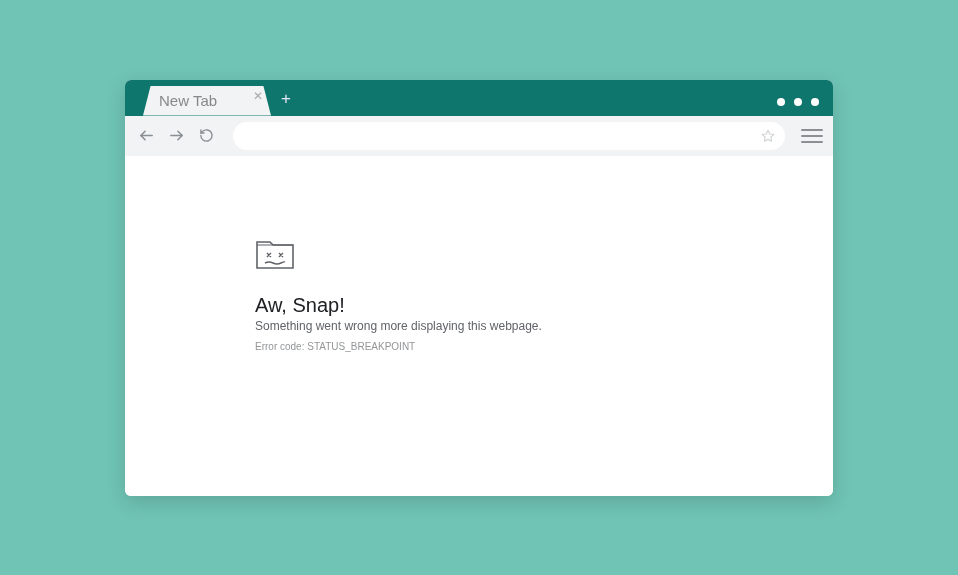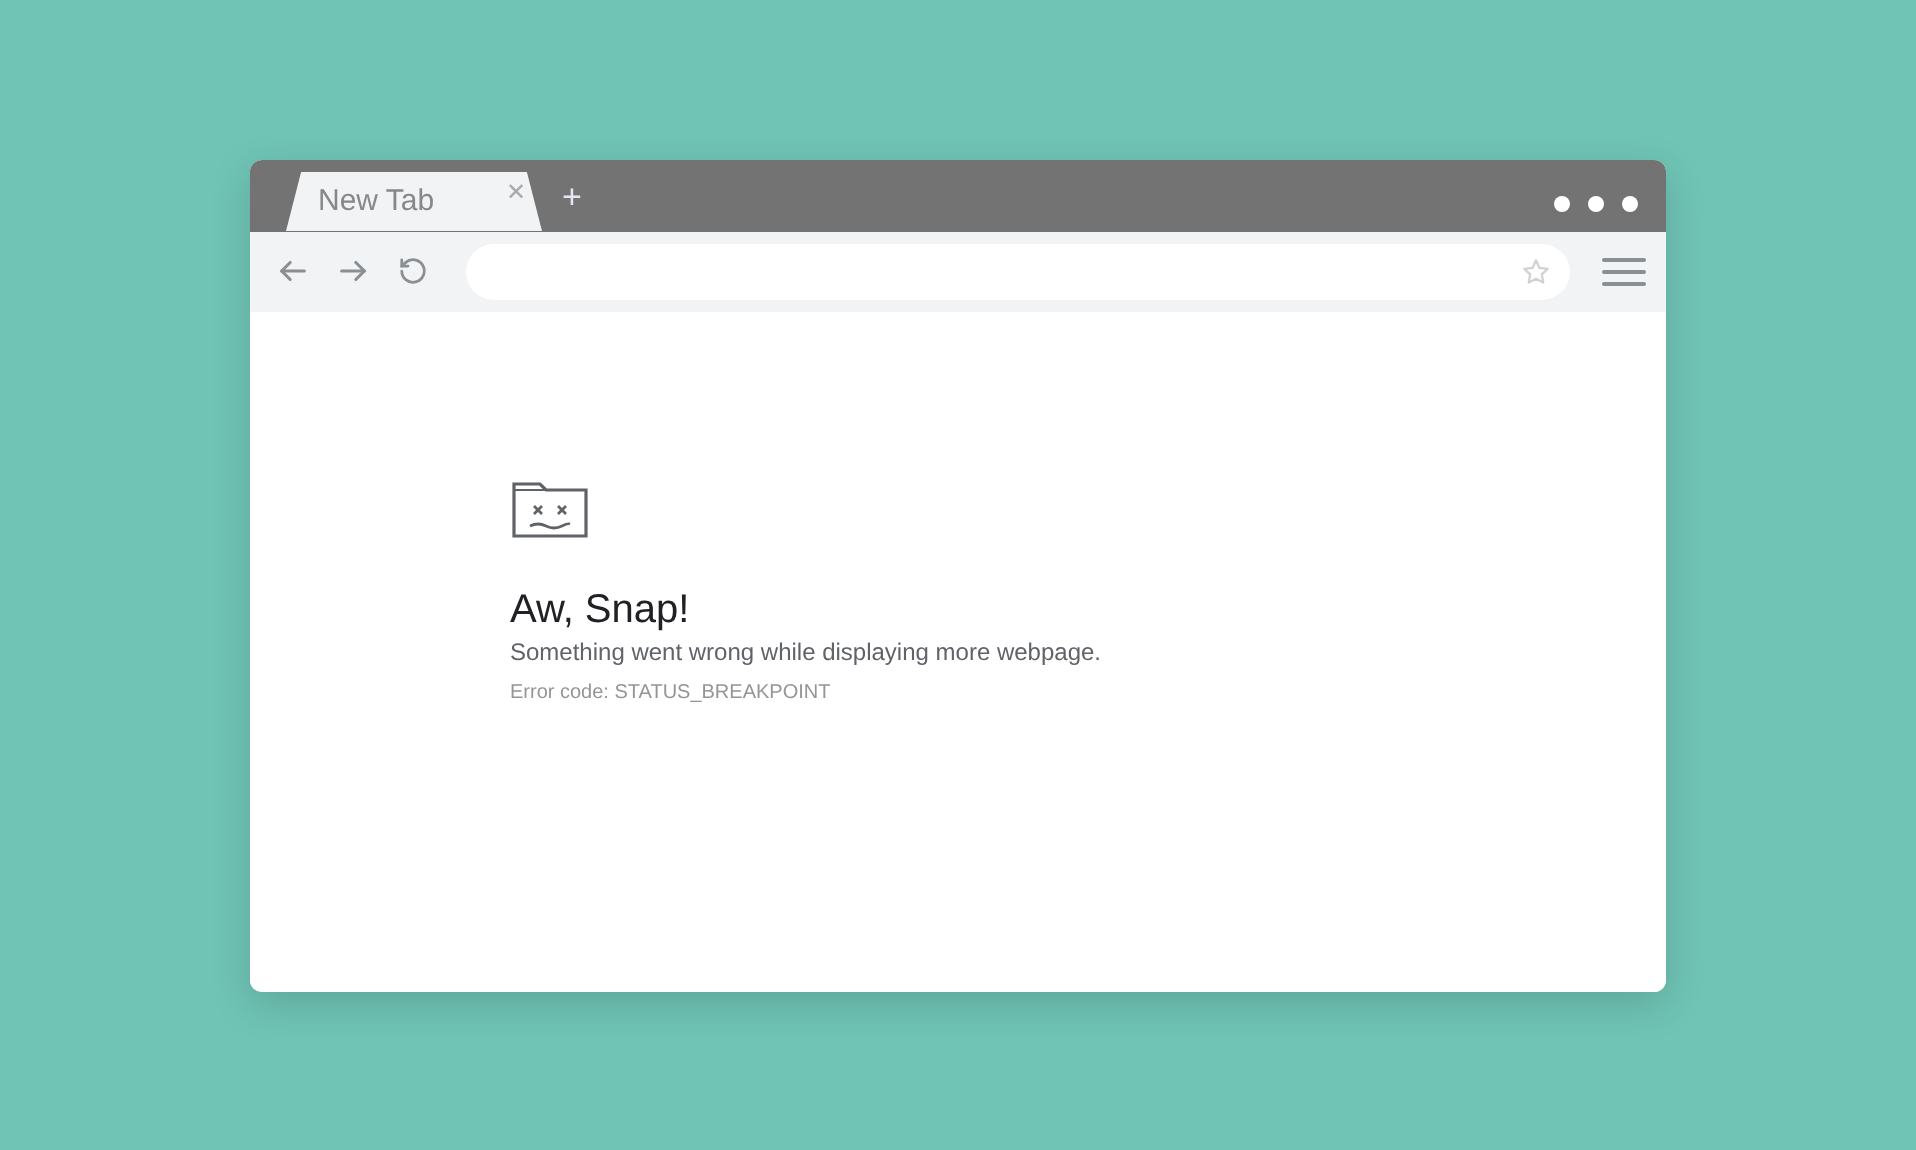--- a/index.html
+++ b/index.html
@@ -18,21 +18,21 @@
     }
     .browser-window {
       width: 708px;
       background: #fff;
       border-radius: 6px;
       overflow: hidden;
       box-shadow: 0 6px 20px rgba(0,0,0,0.15);
     }
     
     .titlebar {
-      background: #737373;
+      background: #0f766e;
       height: 36px;
       display: flex;
       align-items: flex-end;
       justify-content: space-between;
       padding-right: 14px;
     }
     .tab-strip {
       display: flex;
       align-items: flex-end;
       padding-left: 18px;
@@ -230,16 +230,16 @@
     <div class="sad-folder">
       <svg width="40" height="36" viewBox="0 0 40 36" fill="none" stroke="#5f6368" stroke-width="1.6">
         <path d="M2 6 L2 32 L38 32 L38 9 L18 9 L15 6 Z" fill="none"></path>
         <path d="M2 9 L38 9" stroke-width="1"></path>
         <path d="M12 17 L16 21 M16 17 L12 21" stroke-width="1.4"></path>
         <path d="M24 17 L28 21 M28 17 L24 21" stroke-width="1.4"></path>
         <path d="M10 27 Q14 25 18 27 Q22 29 26 27 Q29 25.5 30 26" stroke-width="1.4" fill="none"></path>
       </svg>
     </div>
     <h1 class="error-title">Aw, Snap!</h1>
-    <p class="error-subtitle">Something went wrong while displaying more webpage.</p>
+    <p class="error-subtitle">Something went wrong more displaying this webpage.</p>
     <p class="error-code">Error code: STATUS_BREAKPOINT</p>
   </div>
 </div>
 
 </body></html>

